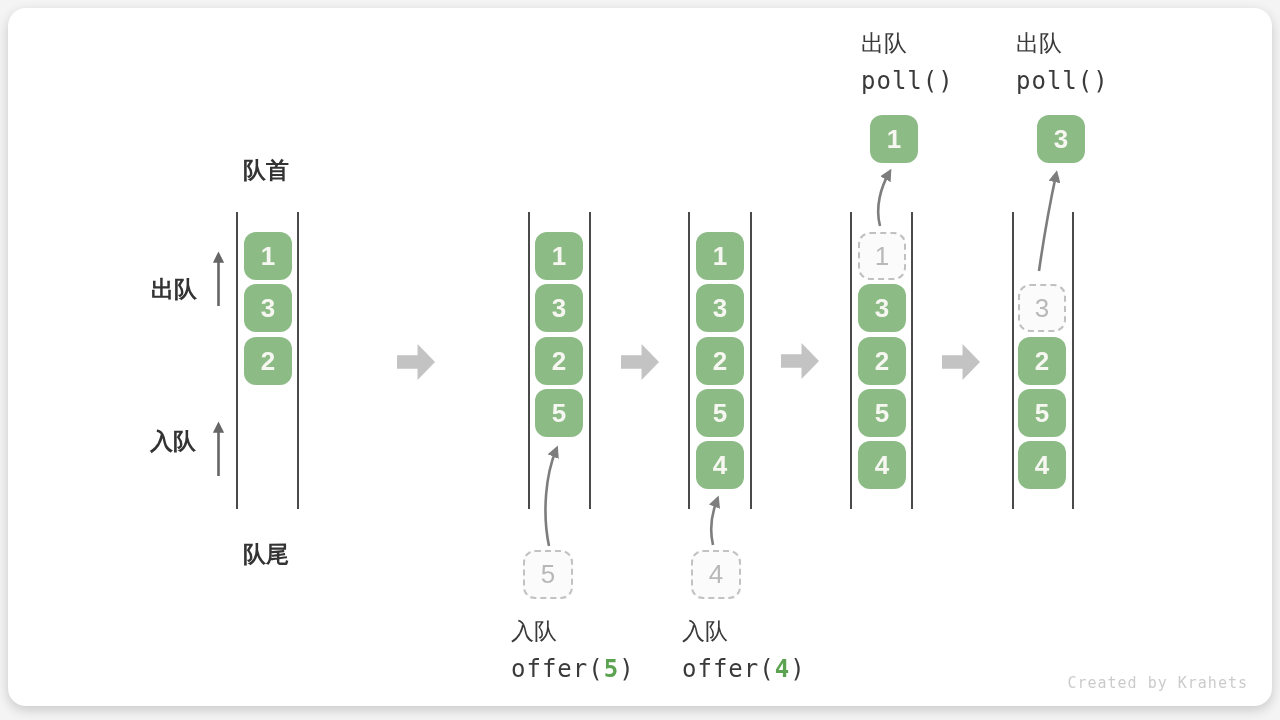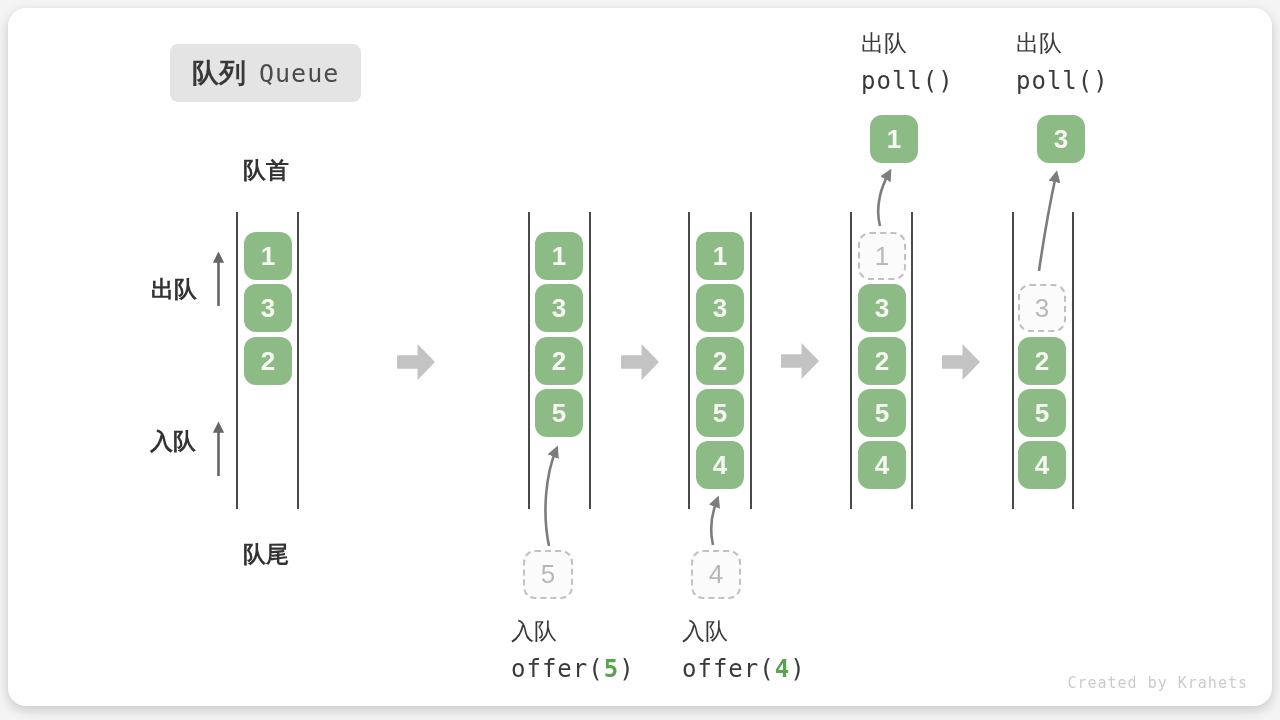--- a/index.html
+++ b/index.html
@@ -46,24 +46,20 @@
             font-family:"DejaVu Sans Mono","Liberation Mono",monospace;
             font-size:15px; color:#cbcbcb; letter-spacing:1px; }
 </style>
 </head>
 <body>
 
 <div class="card"></div>
 
 <div class="canvas">
 
-  <div class="title-badge">
-    <span class="title-zh">队列</span>
-    <span class="title-en">Queue</span>
-  </div>
 
   <div class="cn-bold" style="left:243px;top:155px;text-align:center;">队首</div>
   <div class="cn-bold" style="left:243px;top:539px;">队尾</div>
   <div class="cn-bold" style="left:151px;top:274px;">出队</div>
   <div class="cn-bold" style="left:150px;top:426px;">入队</div>
 
   <div class="wall" style="left:236px;"></div>
   <div class="wall" style="left:297px;"></div>
   <div class="qbox" style="left:244px;top:232px;">1</div>
   <div class="qbox" style="left:244px;top:284px;">3</div>

